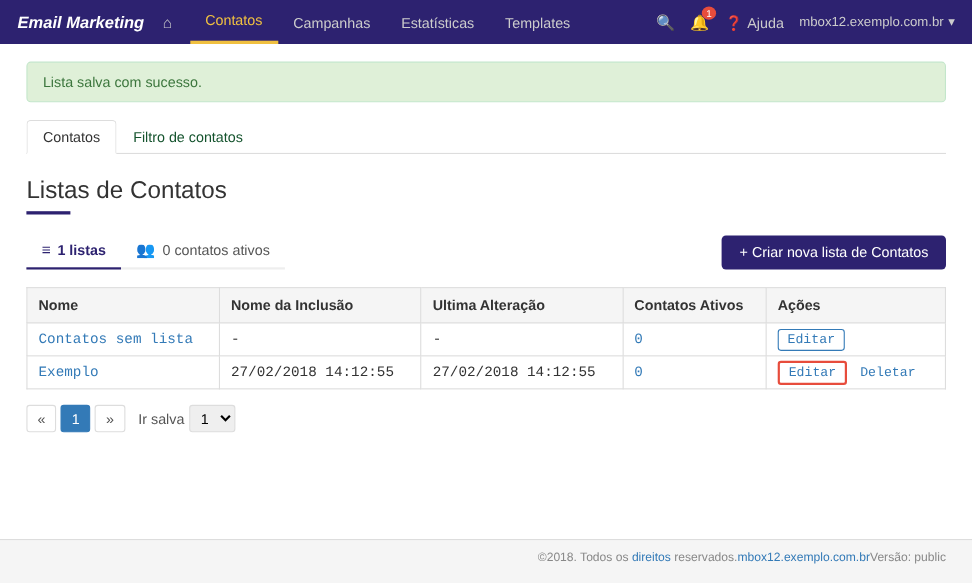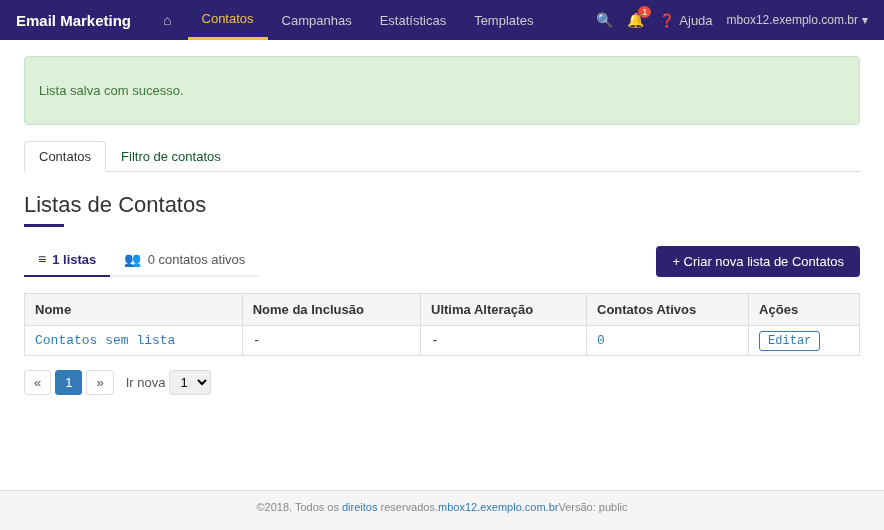--- a/index.html
+++ b/index.html
@@ -10,22 +10,23 @@
       background: #2d2270;
       display: flex;
       align-items: center;
       height: 40px;
       padding: 0 16px;
     }
     .navbar-brand {
       color: #fff;
       font-size: 15px;
       font-weight: bold;
-      margin-right: 32px;
+      margin-right: 17px;
       white-space: nowrap;
+      font-style: italic;
     }
     .navbar-home-icon {
       color: #ccc;
       margin-right: 16px;
       font-size: 14px;
       cursor: pointer;
     }
     .navbar-links {
       display: flex;
       gap: 0;
@@ -85,21 +86,21 @@
       background: #fff;
       min-height: 450px;
       padding: 16px 24px;
     }
 
     
     .alert-success {
       background: #dff0d8;
       border: 1px solid #c3e6cb;
       border-radius: 4px;
-      padding: 26px 14px;
+      padding: 10px 14px;
       color: #3c763d;
       margin-bottom: 16px;
       font-size: 13px;
     }
 
     
     .tabs {
       display: flex;
       border-bottom: 1px solid #ddd;
       margin-bottom: 20px;
@@ -250,21 +251,21 @@
       font-size: 13px;
       cursor: pointer;
     }
 
     
     .footer {
       background: #f5f5f5;
       border-top: 1px solid #ddd;
       padding: 10px 24px;
       display: flex;
-      justify-content: center;
+      justify-content: flex-end;
       align-items: center;
       font-size: 11px;
       color: #888;
     }
     .footer a { color: #337ab7; text-decoration: none; }
   </style>
 </head>
 <body>
 
 <nav class="navbar">
@@ -332,28 +333,35 @@
       </tr>
     </thead>
     <tbody id="table-body">
     <tr>
           <td><a class="link-blue">Contatos sem lista</a></td>
           <td>-</td>
           <td>-</td>
           <td><a class="link-blue">0</a></td>
           <td><a class="btn-edit">Editar</a></td>
         </tr>
+        <tr>
+          <td><a class="link-blue">Exemplo</a></td>
+          <td>27/02/2018 14:12:55</td>
+          <td>27/02/2018 14:12:55</td>
+          <td><a class="link-blue">0</a></td>
+          <td><a class="btn-edit highlighted">Editar</a> <a class="btn-delete link-blue">Deletar</a></td>
+        </tr>
       </tbody>
   </table>
 
   <div class="pagination">
     <button class="page-btn">«</button>
     <button class="page-btn active">1</button>
     <button class="page-btn">»</button>
-    <span class="goto-label">Ir nova</span>
+    <span class="goto-label">Ir salva</span>
     <select class="goto-select">
       <option>1</option>
     </select>
   </div>
 
 </div>
 
 <footer class="footer">
   <span>©2018. Todos os <a>direitos</a> reservados.</span>
   <a>mbox12.exemplo.com.br</a>

